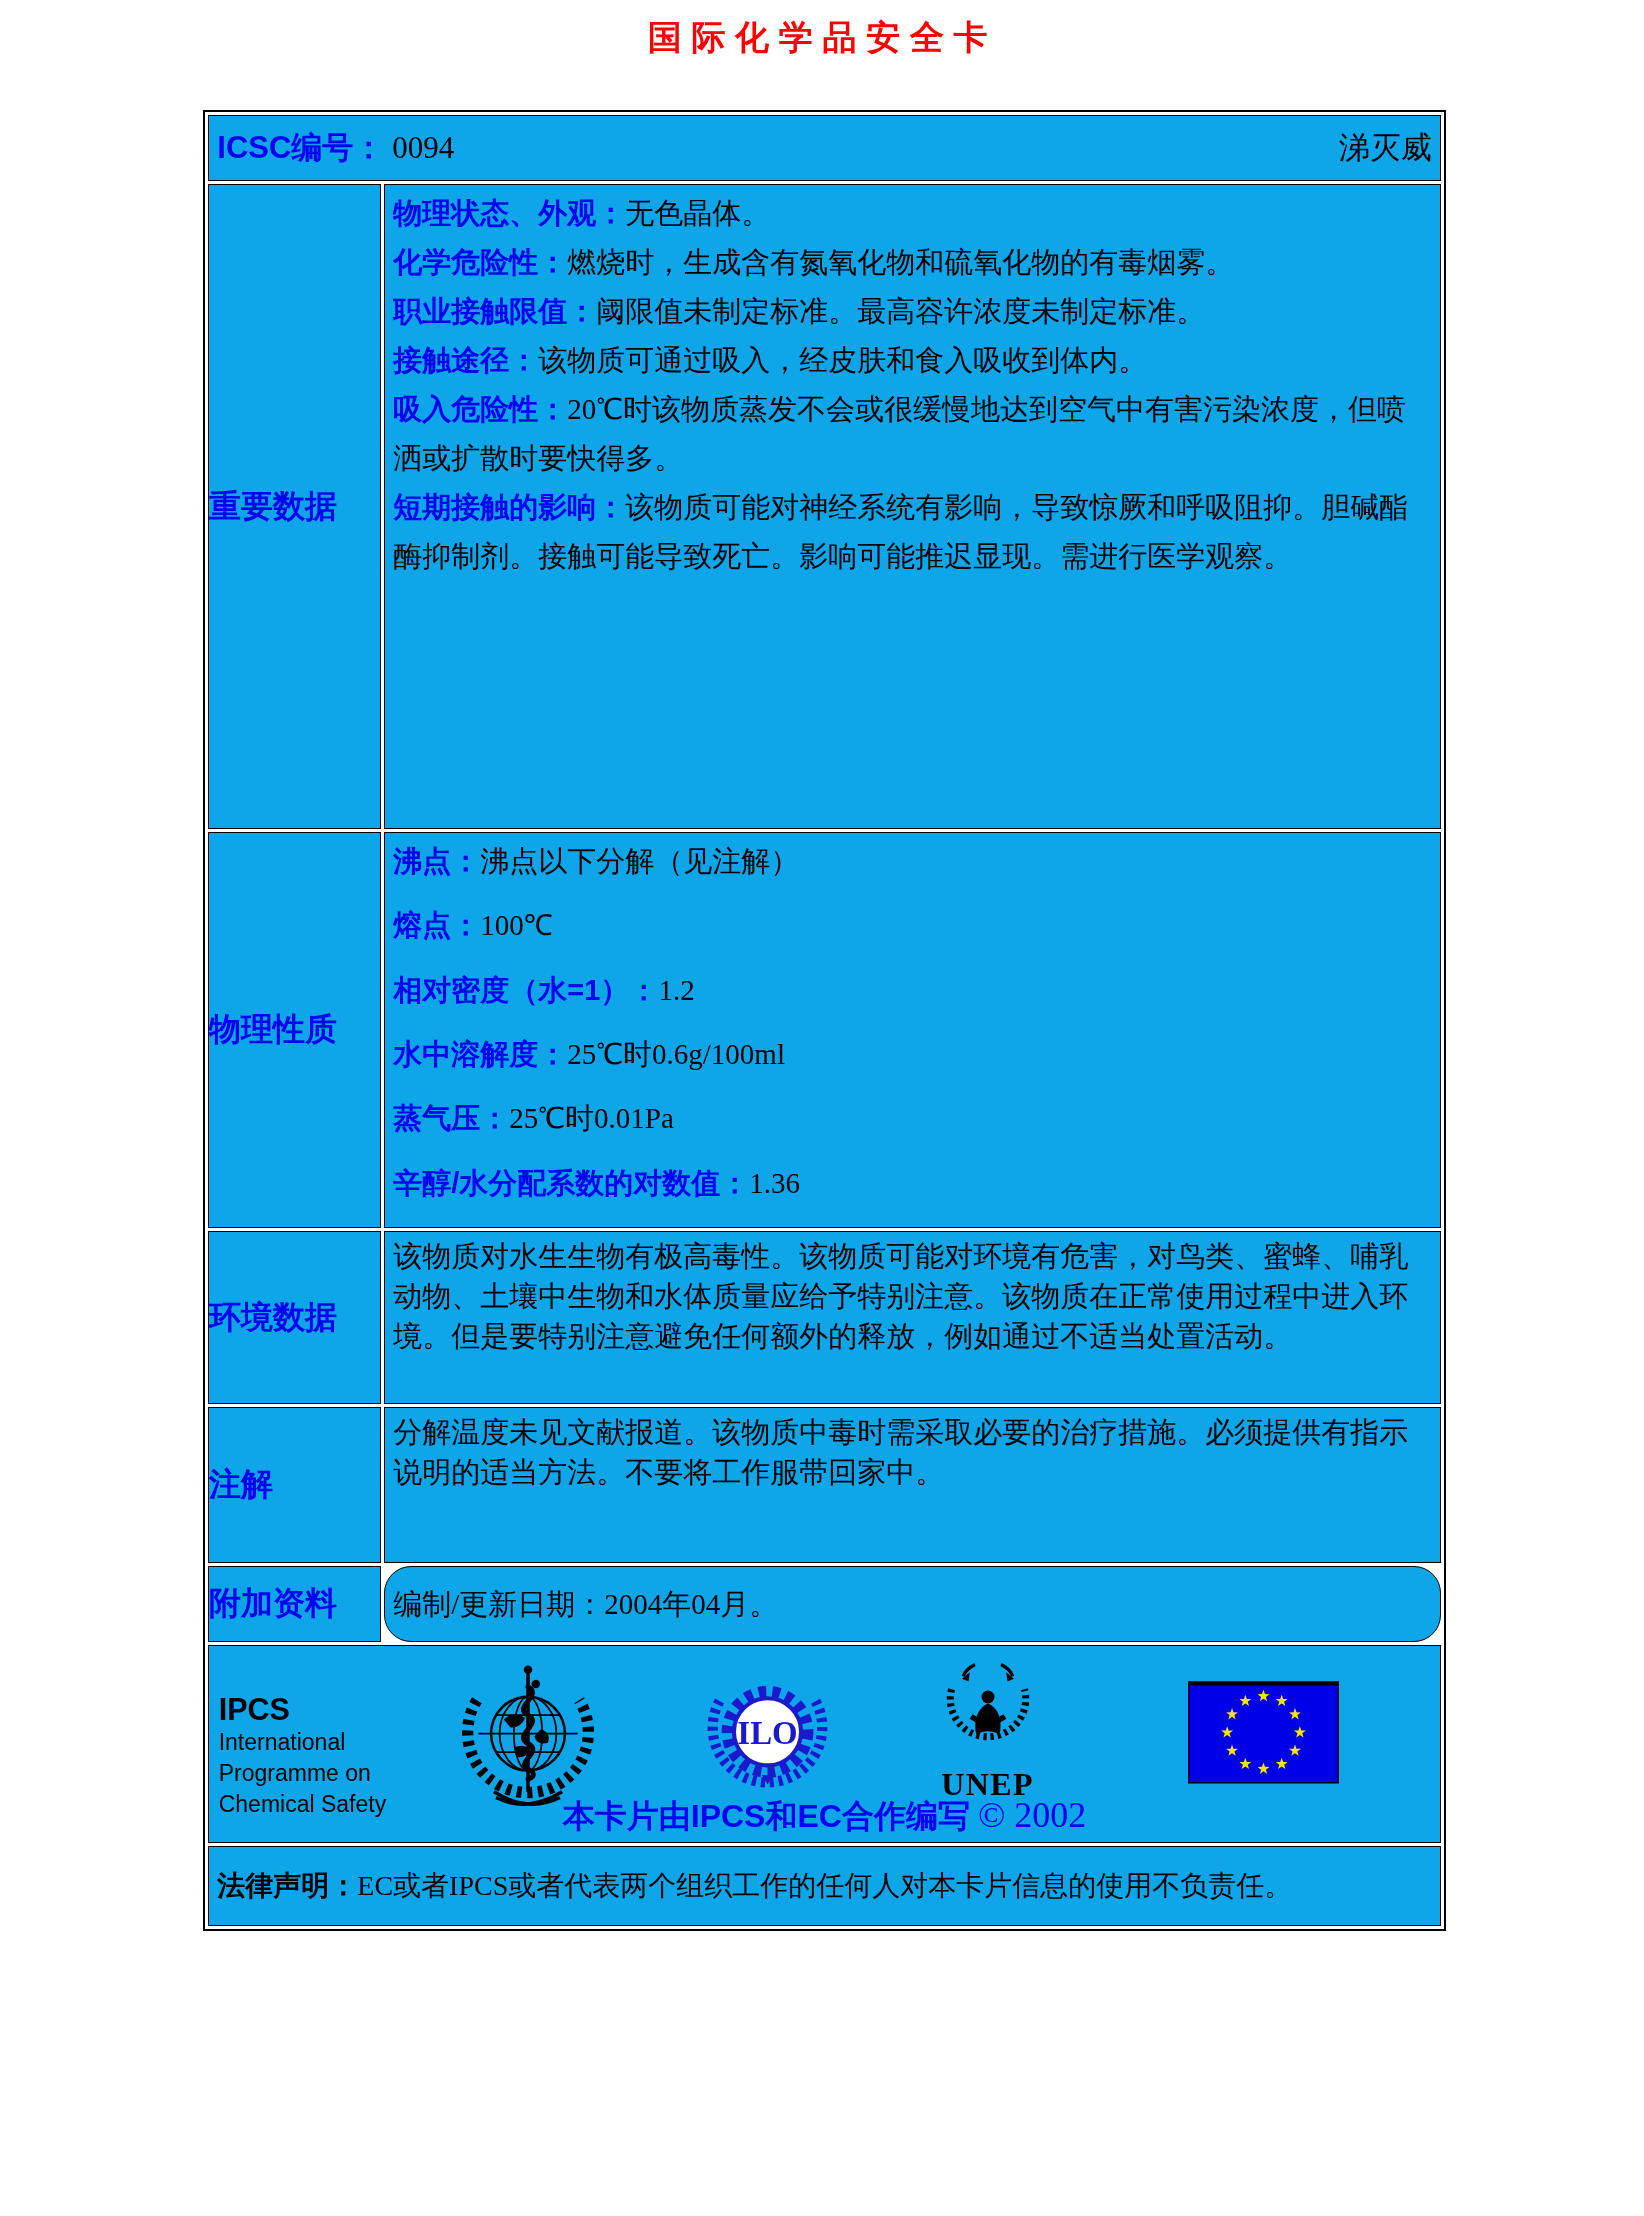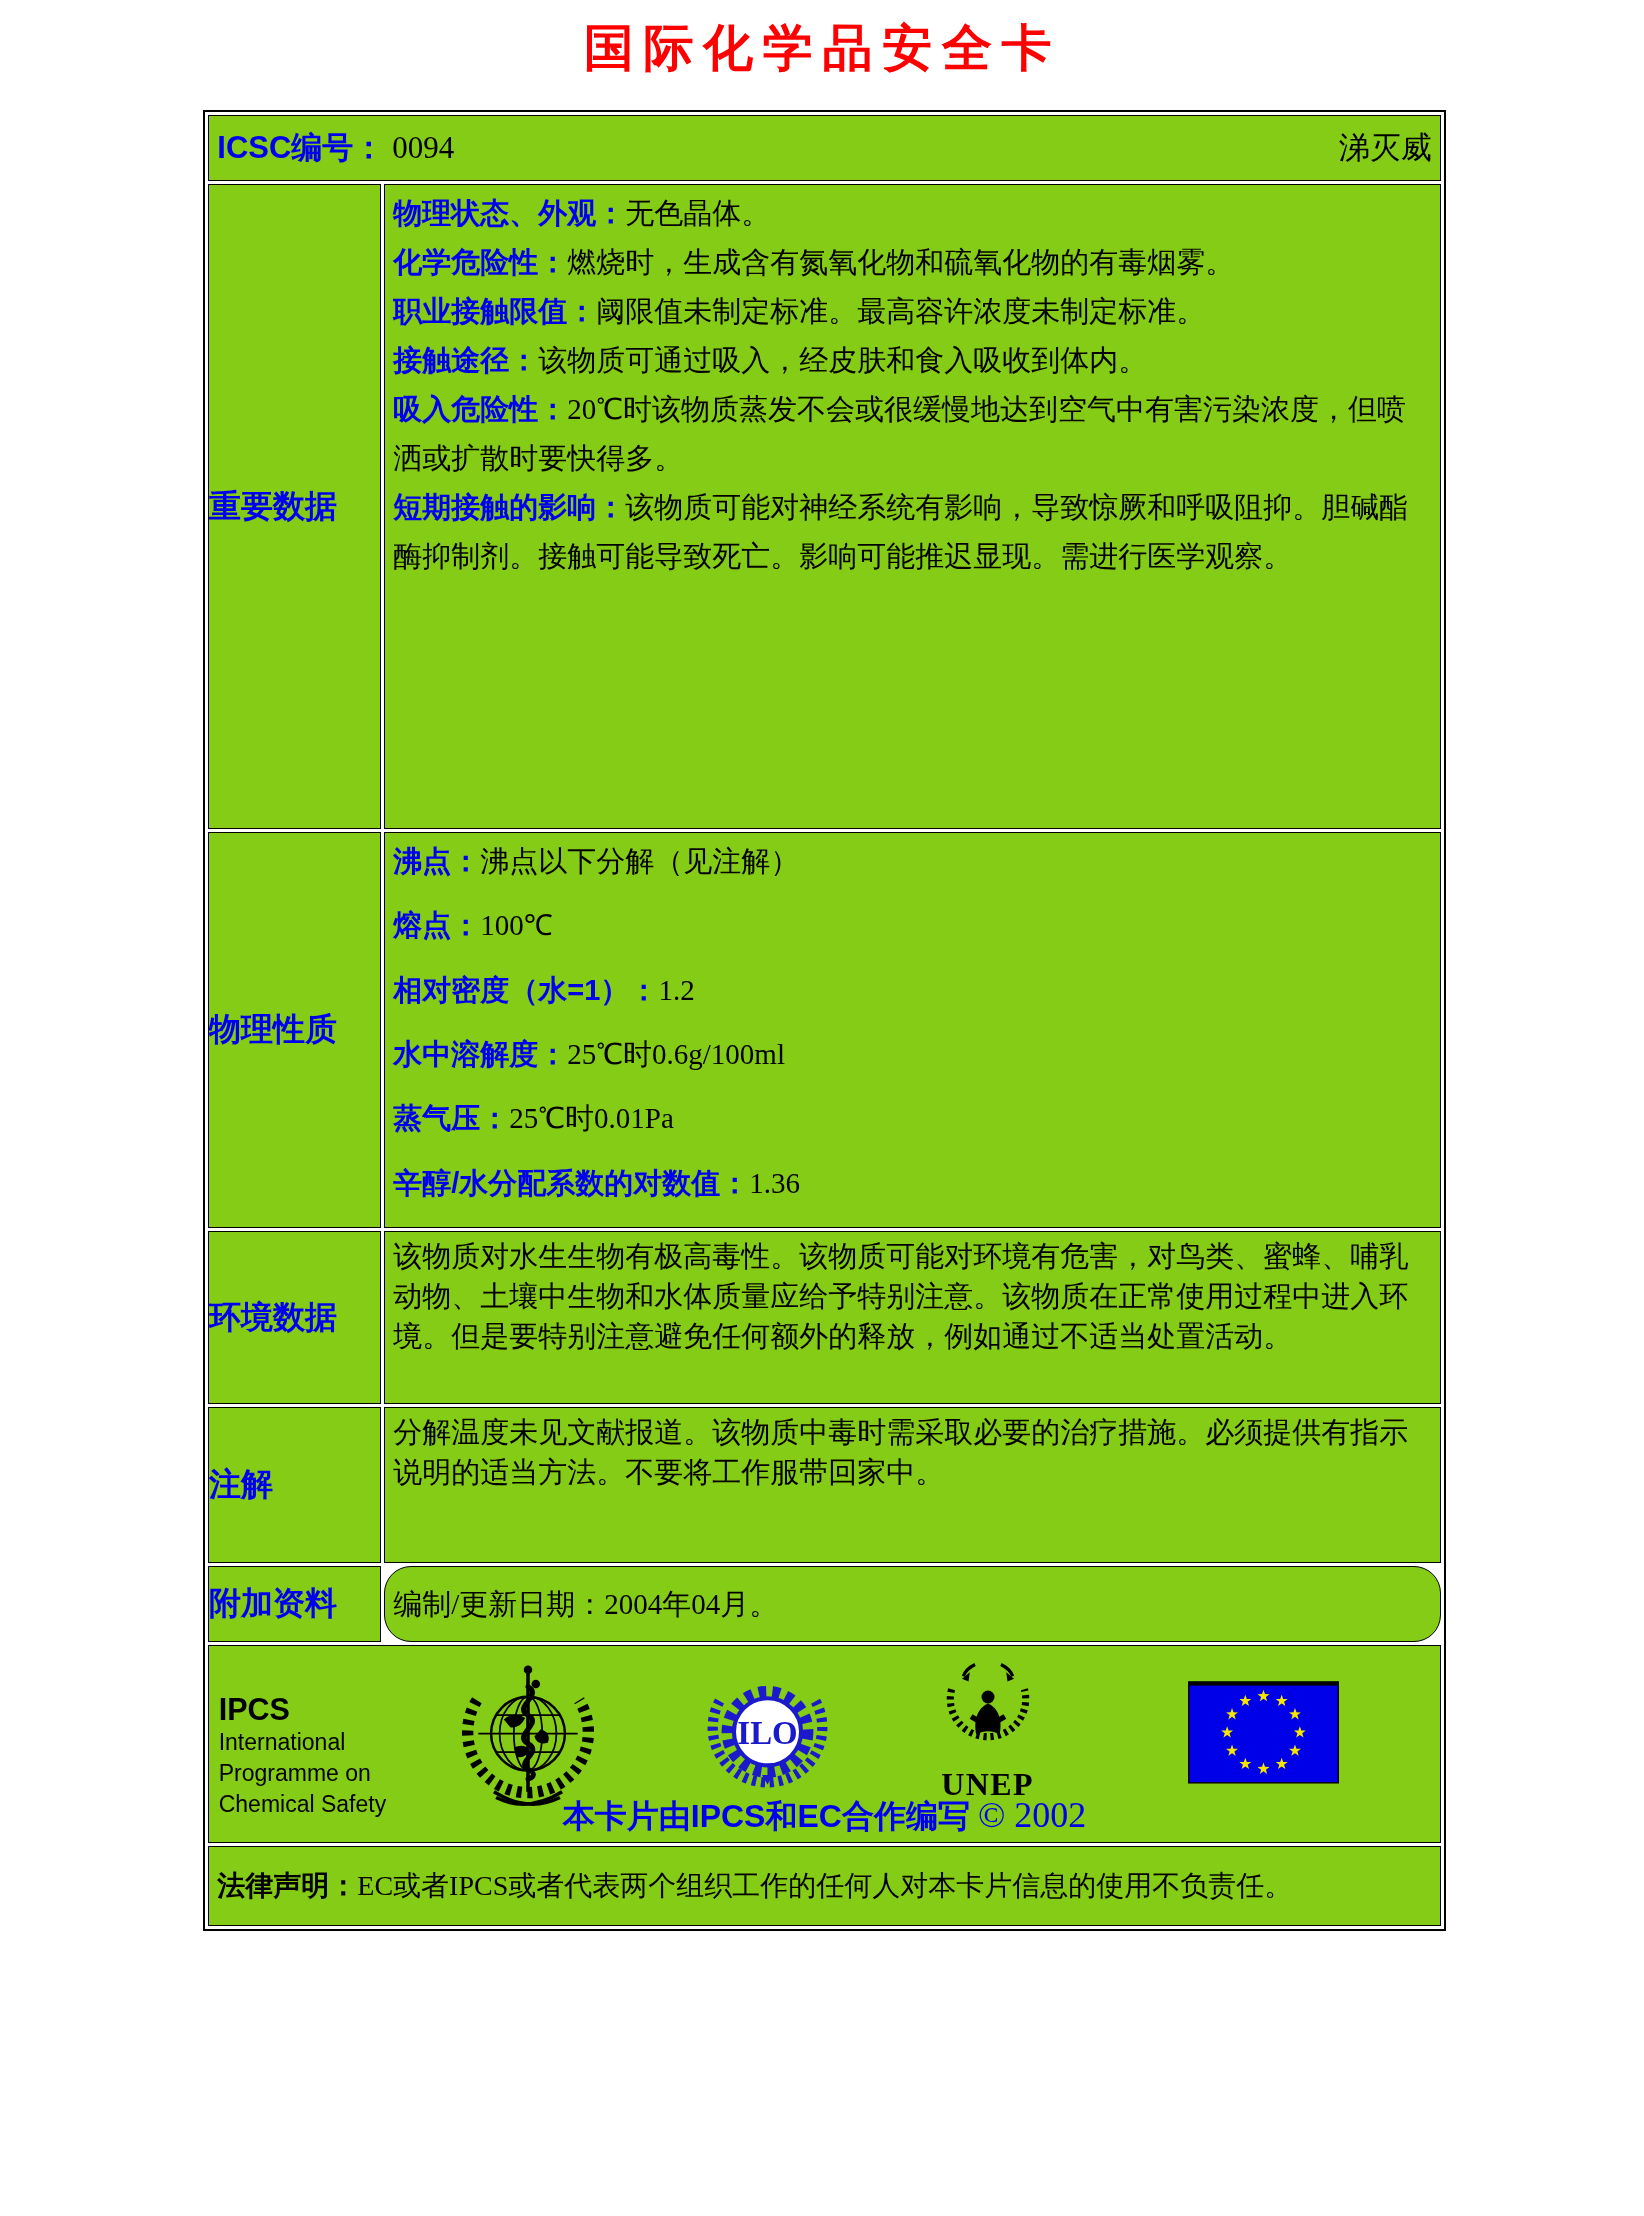--- a/index.html
+++ b/index.html
@@ -1,25 +1,25 @@
 <!DOCTYPE html>
 <html style="font-size:11px"><head>
 <meta charset="utf-8">
 <style>
   * { box-sizing: border-box; }
   html,body { margin:0; padding:0; background:#ffffff; }
   .page { position:relative; width:1645px; height:2216px; background:#fff; overflow:hidden;
           font-family:"Liberation Serif", serif; color:#000; }
   .title { position:absolute; top:15.3px; left:0; width:100%; text-align:center;
            font-family:"Liberation Sans", sans-serif; font-weight:bold;
-           font-size:50px; letter-spacing:9.7px; color:#ff0000; margin:0; }
+           font-size:34px; letter-spacing:9.7px; color:#ff0000; margin:0; }
   table.card { position:absolute; left:203px; top:110px; width:1243px;
                border:2.8px solid #000; border-collapse:separate; border-spacing:3.5px;
                background:#fff; table-layout:fixed; }
-  td { border:1.4px solid #000; vertical-align:top; padding:4.2px 8.3px; background:#84cc16; }
+  td { border:1.4px solid #000; vertical-align:top; padding:4.2px 8.3px; background:#0ea5e9; }
   col.railcol { width:173px; }
   .sans { font-family:"Liberation Sans", sans-serif; }
   .blue { color:#0000ee; }
   .bold { font-weight:bold; }
   td.hdr { height:66px; vertical-align:middle; font-size:31px; }
   .hdr-flex { display:flex; justify-content:space-between; align-items:center; }
   td.rail { vertical-align:middle; padding:0;
             font-family:"Liberation Sans", sans-serif; font-weight:bold;
             font-size:32px; color:#0000ee; }
   td.content { font-size:29px; }

